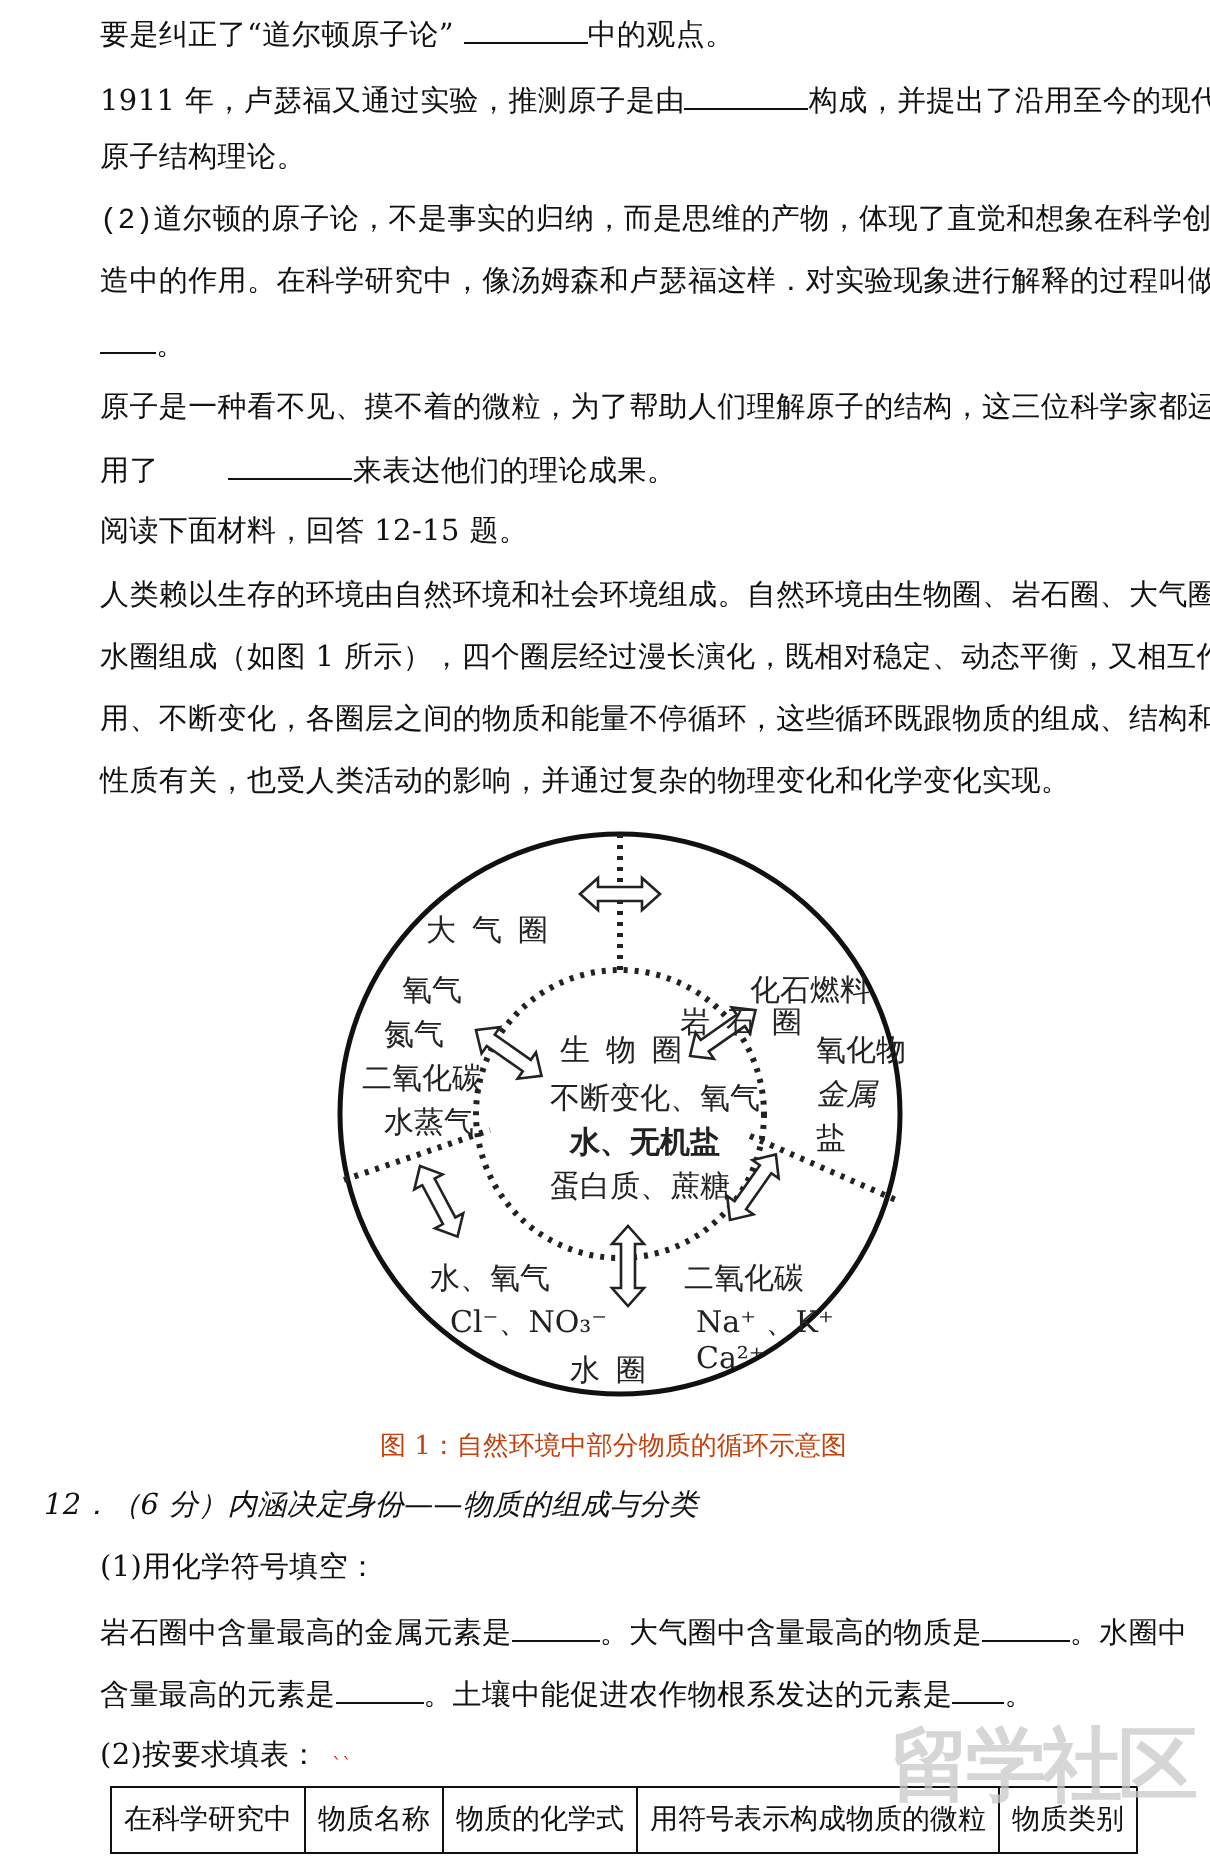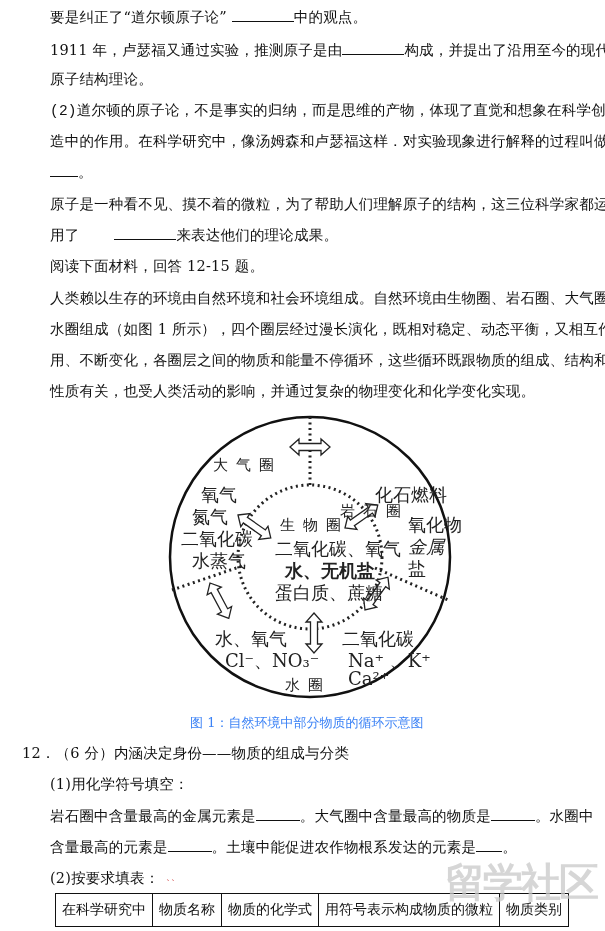--- a/index.html
+++ b/index.html
@@ -1,23 +1,23 @@
 <!DOCTYPE html>
 <html><head>
 <meta charset="utf-8">
 <style>
   html, body { margin:0; padding:0; background:#ffffff; }
   body { width:605px; height:931px; position:relative; overflow:hidden;
          font-family:"DejaVu Serif","Liberation Serif",serif; color:#111; }
   .line { position:absolute; left:50px; font-size:14.5px; line-height:20px; white-space:nowrap; letter-spacing:0.2px; }
   .blank { display:inline-block; border-bottom:1.2px solid #111; height:14px; vertical-align:baseline; }
   .diagram { position:absolute; left:165px; top:405px; width:290px; height:300px; }
-  .dlabel { position:absolute; font-size:18px; line-height:16px; white-space:nowrap; color:#222; }
+  .dlabel { position:absolute; font-size:15px; line-height:16px; white-space:nowrap; color:#222; }
   .dlabel.big { font-size:15px; letter-spacing:8px; }
-  .caption { position:absolute; left:190px; top:714px; font-size:13px; color:#3b82f6; white-space:nowrap; }
+  .caption { position:absolute; left:190px; top:714px; font-size:13px; color:#c2410c; white-space:nowrap; }
   table.q { position:absolute; left:55px; top:893px; border-collapse:collapse; font-size:14px; }
   table.q td { border:1.3px solid #111; padding:6px 6px; height:20px; white-space:nowrap; }
   .wm { position:absolute; left:445px; top:855px; font-size:40px; font-weight:bold; color:rgba(200,200,200,0.75);
         letter-spacing:-2px; font-family:"DejaVu Sans",sans-serif; }
   .tick { position:absolute; left:166px; top:878px; color:#c33; font-size:10px; }
 </style>
 </head>
 <body>
 
 <div class="line" style="top:7px;">
@@ -70,33 +70,33 @@
   <div class="dlabel big" style="left:175px;top:50px;margin-top:48px;">岩石圈</div>
   <div class="dlabel" style="left:36px;top:82px;">氧气</div>
   <div class="dlabel" style="left:27px;top:104px;">氮气</div>
   <div class="dlabel" style="left:16px;top:126px;">二氧化碳</div>
   <div class="dlabel" style="left:27px;top:148px;">水蒸气</div>
   <div class="dlabel" style="left:210px;top:82px;">化石燃料</div>
   <div class="dlabel" style="left:243px;top:112px;">氧化物</div>
   <div class="dlabel" style="left:243px;top:134px;font-style:italic;">金属</div>
   <div class="dlabel" style="left:243px;top:156px;">盐</div>
   <div class="dlabel big" style="left:115px;top:112px;">生物圈</div>
-  <div class="dlabel" style="left:110px;top:136px;">二氧化碳、氧气</div>
+  <div class="dlabel" style="left:110px;top:136px;">不断变化、氧气</div>
   <div class="dlabel" style="left:120px;top:158px;font-weight:bold;">水、无机盐</div>
   <div class="dlabel" style="left:110px;top:180px;">蛋白质、蔗糖</div>
   <div class="dlabel" style="left:50px;top:226px;">水、氧气</div>
   <div class="dlabel" style="left:60px;top:248px;">Cl⁻、NO₃⁻</div>
   <div class="dlabel" style="left:177px;top:226px;">二氧化碳</div>
   <div class="dlabel" style="left:183px;top:248px;">Na⁺ 、K⁺</div>
   <div class="dlabel" style="left:183px;top:266px;">Ca²⁺</div>
   <div class="dlabel big" style="left:120px;top:272px;">水圈</div>
 </div>
 <div class="caption">图 1：自然环境中部分物质的循环示意图</div>
 
-<div class="line" style="left:22px;top:743px;">12．（6 分）内涵决定身份——物质的组成与分类</div>
+<div class="line" style="left:22px;top:743px;font-style:italic;">12．（6 分）内涵决定身份——物质的组成与分类</div>
 <div class="line" style="top:774px;">(1)用化学符号填空：</div>
 <div class="line" style="top:806px;">
   <span>岩石圈中含量最高的金属元素是</span><span class="blank" style="width:44px;"></span><span>。大气圈中含量最高的物质是</span><span class="blank" style="width:44px;"></span><span>。水圈中</span>
 </div>
 <div class="line" style="top:837px;">
   <span>含量最高的元素是</span><span class="blank" style="width:44px;"></span><span>。土壤中能促进农作物根系发达的元素是</span><span class="blank" style="width:26px;"></span><span>。</span>
 </div>
 <div class="line" style="top:868px;">(2)按要求填表：</div>
 <div class="tick">ˋˋ</div>
 

